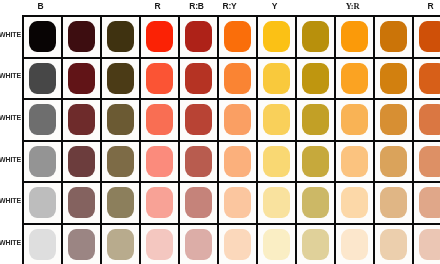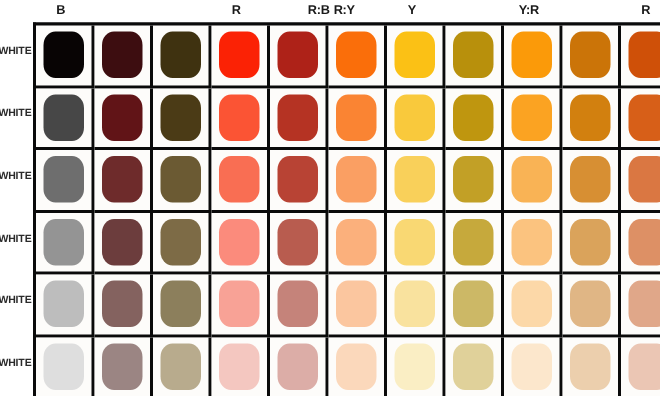--- a/index.html
+++ b/index.html
@@ -33,24 +33,24 @@
           border-radius:9px/10px;box-shadow:0 0 0.6px 0.4px inherit;}
 </style>
 </head>
 <body>
 
 <div id="chart">
 
   <div id="headers">
       <div class="col-head" style="left: 16px; width: 49px;">B</div>
       <div class="col-head" style="left: 133px; width: 49px;">R</div>
-      <div class="col-head" style="left: 188px; width: 49px;">R:B</div>
+      <div class="col-head" style="left: 172px; width: 49px;">R:B</div>
       <div class="col-head" style="left: 205px; width: 49px;">R:Y</div>
       <div class="col-head" style="left: 250px; width: 49px;">Y</div>
-      <div class="col-head" style="left: 328px; width: 49px;">Y:R</div>
+      <div class="col-head" style="left: 328px; width: 49px; font-family: Liberation Serif, serif;">Y:R</div>
       <div class="col-head" style="left: 406px; width: 49px;">R</div>
     </div>
   <div id="grid" style="width: 429px;">
       <div class="grid-row">
         <div class="cell">
           <div class="swatch" title="#080404" style="background: rgb(8, 4, 4); color: rgb(8, 4, 4);"></div>
         </div>
         <div class="cell">
           <div class="swatch" title="#3d0d10" style="background: rgb(61, 13, 16); color: rgb(61, 13, 16);"></div>
         </div>

